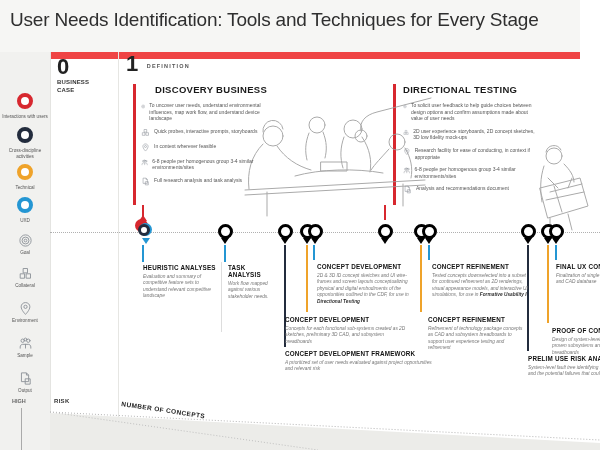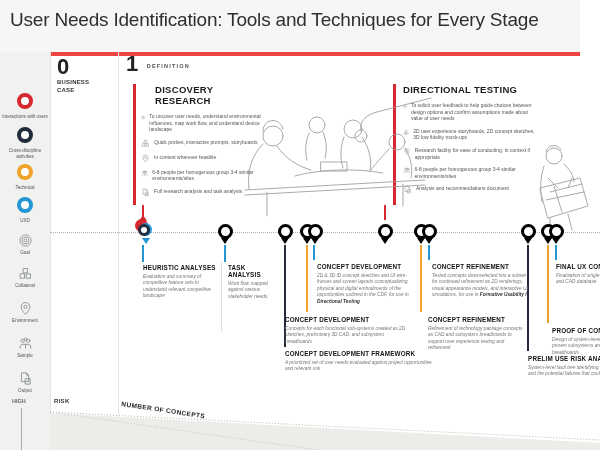--- a/index.html
+++ b/index.html
@@ -1,20 +1,20 @@
 <!DOCTYPE html>
 <html><head>
 <meta charset="utf-8">
 <style>
   html,body{margin:0;padding:0}
   body{width:600px;height:450px;overflow:hidden;position:relative;background:#fff;
        font-family:"Liberation Sans","DejaVu Sans",sans-serif;-webkit-font-smoothing:antialiased}
   .abs{position:absolute}
   
-  .titlebar{left:0;top:0;width:580px;height:52px;background:#f6f6f4;border-bottom:4px solid #ef4444}
+  .titlebar{left:0;top:0;width:580px;height:52px;background:#f6f6f4;border-bottom:7px solid #ef4444}
   .main-title{left:10px;top:9px;font-size:19px;color:#2f2f2f;letter-spacing:-.2px;white-space:nowrap}
   
   .legendstrip{left:0;top:52px;width:50px;height:398px;background:#f1f1ef;border-right:1px solid #e4e4e1}
   .leg{left:0;width:50px;text-align:center}
   .leg-label{font-size:4.6px;color:#555;line-height:1.3;margin-top:1px}
   .ring{display:inline-block;width:8px;height:8px;border-radius:50%;border:4px solid #000;background:#fff}
   .b-red{border-color:#d7282f}.b-navy{border-color:#232c3d}.b-orange{border-color:#efa32a}.b-blue{border-color:#2496d3}
   .ic{display:inline-block;vertical-align:middle}
   
   .vdiv{left:118px;top:52px;width:1px;height:398px;background:#e6e6e3}
@@ -179,21 +179,21 @@
   <path d="M12 62 L52 52 L60 80 L20 92 Z"></path>
   <path d="M22 66 L54 58"></path>
     <path d="M18 74 L56 66"></path>
     <path d="M26 60 L34 86"></path>
   <path d="M22 92 L22 108"></path>
     <path d="M40 88 L44 104"></path>
 </svg>
 
 <div class="abs redbar" style="left:133px"></div>
 <div class="abs section" style="left:135px;top:84px;width:134px;z-index:2">
-  <h2 style="margin-left:20px">DISCOVERY RESEARCH</h2>
+  <h2 style="margin-left:20px">DISCOVERY BUSINESS</h2>
   <div class="brow" style="margin-left:6px">
     <svg class="ic" width="9" height="9" viewBox="0 0 24 24">
         <use href="#i-target"></use>
       </svg>
     <div class="btext">To uncover user needs, understand environmental influences, map work flow, and understand device landscape</div>
   </div>
   <div class="brow" style="margin-left:6px">
     <svg class="ic" width="9" height="9" viewBox="0 0 24 24">
         <use href="#i-cubes"></use>
       </svg>

